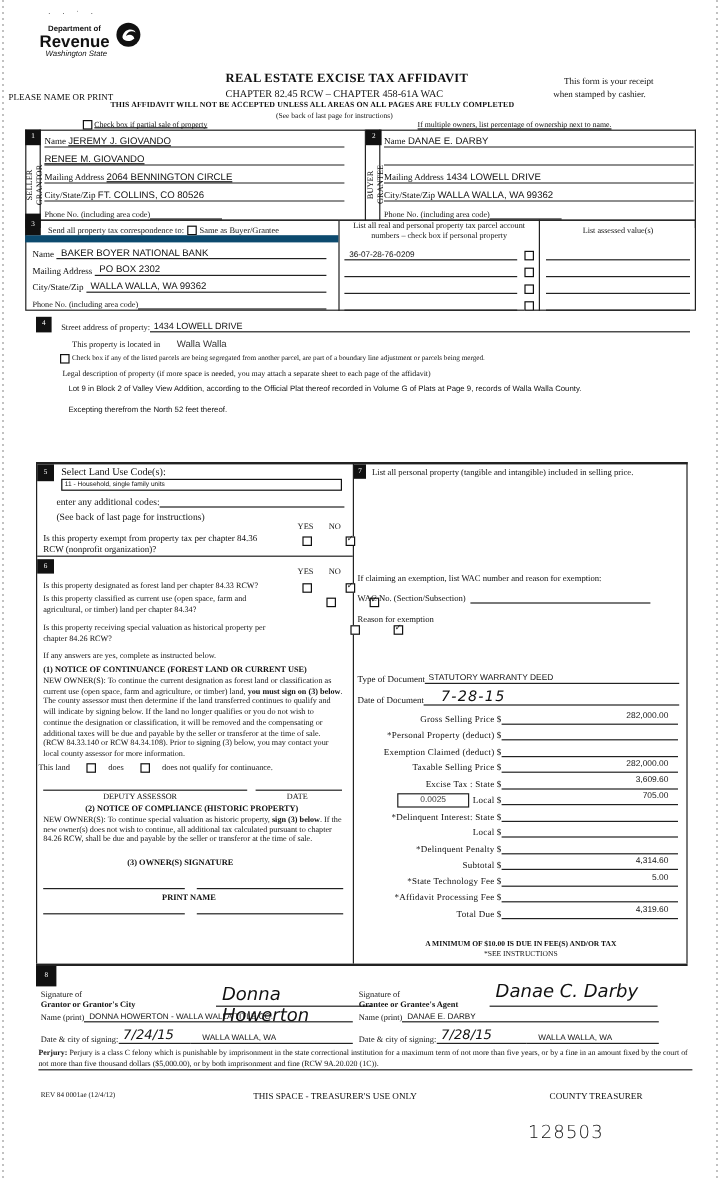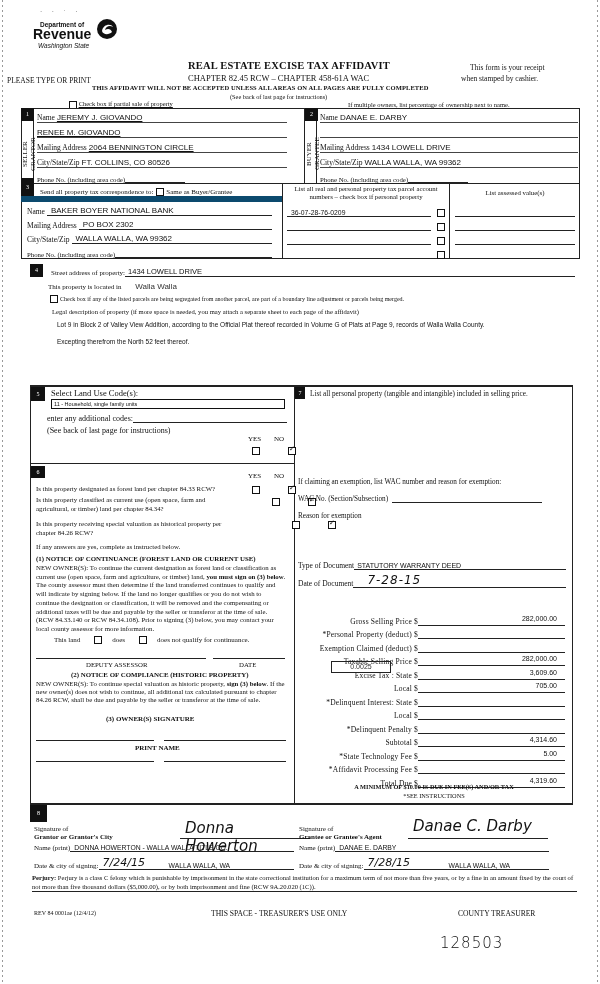--- a/index.html
+++ b/index.html
@@ -31,21 +31,21 @@
   <div class="abs tiny" style="left:12px;top:0;letter-spacing:4px;color:#444">· · ˙ ·</div>
   <div class="abs sans b" style="left:12px;top:13px;font-size:6.5px">Department of</div>
   <div class="abs sans b" style="left:5px;top:19px;font-size:14px;line-height:14px">Revenue</div>
   <div class="abs sans" style="left:10px;top:34px;font-size:6.5px;font-style:italic">Washington State</div>
   <svg class="abs" style="left:68px;top:10px" width="22" height="22" viewBox="0 0 22 22">
     <circle cx="11" cy="11" r="10" fill="#111"></circle>
     <path d="M6 13 C7 6,15 5,17 9 C14 7,10 8,9 12 C12 10,15 11,16 14 C13 17,7 17,6 13Z" fill="#fff"></path>
   </svg>
 </div>
 
-<div class="abs" style="left:7px;top:76px;font-size:7.5px">PLEASE TYPE OR PRINT</div>
+<div class="abs" style="left:7px;top:76px;font-size:7.5px">PLEASE NAME OR PRINT</div>
 <div class="abs b" style="left:188px;top:60px;font-size:10.5px;letter-spacing:.2px">REAL ESTATE EXCISE TAX AFFIDAVIT</div>
 <div class="abs" style="left:188px;top:73px;font-size:8.5px">CHAPTER 82.45 RCW – CHAPTER 458-61A WAC</div>
 <div class="abs" style="left:470px;top:63px;font-size:7.5px">This form is your receipt</div>
 <div class="abs" style="left:461px;top:74px;font-size:7.5px">when stamped by cashier.</div>
 <div class="abs b" style="left:92px;top:84px;font-size:6.5px;letter-spacing:.1px">THIS AFFIDAVIT WILL NOT BE ACCEPTED UNLESS ALL AREAS ON ALL PAGES ARE FULLY COMPLETED</div>
 <div class="abs" style="left:230px;top:93px;font-size:6.3px">(See back of last page for instructions)</div>
 <div class="abs" style="left:69px;top:100px;font-size:6.5px">
   <span class="cb"></span>
   <span style="text-decoration:underline">Check box if partial sale of property</span>
 </div>
@@ -140,21 +140,21 @@
       <div style="height: 14px; border-bottom: 1px solid rgb(34, 34, 34);"><span class="fill"></span></div>
     </div>
 </div>
 
 <div class="abs" style="left:30px;top:263px;width:545px">
   <div style="display:flex;align-items:flex-end;height:14px">
     <span class="num">4</span>
     <span class="lbl" style="margin-left:8px;font-size:7px">Street address of property:</span>
     <span class="fill" style="flex:1;border-bottom:1px solid #222;padding-left:3px;font-size:7.5px">1434 LOWELL DRIVE</span>
   </div>
-  <div style="margin-left:18px;margin-top:5px;font-size:7px">
+  <div style="margin-left:30px;margin-top:5px;font-size:7px">
     <span>This property is located in</span>
     <span class="sans" style="margin-left:12px;font-size:8px;color:#333">Walla Walla</span>
   </div>
   <div style="margin-left:20px;margin-top:4px;font-size:6px;display:flex;align-items:center">
     <span class="cb"></span>
     <span style="margin-left:2px">Check box if any of the listed parcels are being segregated from another parcel, are part of a boundary line adjustment or parcels being merged.</span>
   </div>
   <div style="margin-left:22px;margin-top:5px;font-size:6.6px">Legal description of property (if more space is needed, you may attach a separate sheet to each page of the affidavit)</div>
   <div class="sans" style="margin-left:27px;margin-top:5px;font-size:6.5px;width:480px;line-height:10px">Lot 9 in Block 2 of Valley View Addition, according to the Official Plat thereof recorded in Volume G of Plats at Page 9, records of Walla Walla County.</div>
   <div class="sans" style="margin-left:27px;margin-top:8px;font-size:6.5px">Excepting therefrom the North 52 feet thereof.</div>
@@ -167,20 +167,21 @@
   <span class="num abs" style="left:0;top:0;width:14px;height:14px;line-height:14px">5</span>
   <div class="abs" style="left:20px;top:1px;font-size:8.5px">Select Land Use Code(s):</div>
   <div class="abs sans" style="left:20px;top:12px;width:234px;height:10px;border:1px solid #111;font-size:5.5px;padding-left:2px;line-height:8px">11 - Household, single family units</div>
   <div class="abs" style="left:16px;top:27px;font-size:8px;display:flex;width:240px">
     <span>enter any additional codes:</span>
     <span style="flex:1;border-bottom:1px solid #222"></span>
   </div>
   <div class="abs" style="left:16px;top:39px;font-size:8px">(See back of last page for instructions)</div>
   <div class="abs" style="left:217px;top:48px;font-size:7px">YES</div>
   <div class="abs" style="left:243px;top:48px;font-size:7px">NO</div>
+  <div class="abs" style="left:5px;top:57px;font-size:7.5px;width:190px;line-height:9px">Is this property exempt from property tax per chapter 84.36 RCW (nonprofit organization)?</div>
   <span class="abs cb" style="left:221px;top:59px"></span>
   <span class="abs cb checked" style="left:247px;top:59px"></span>
 </div>
 
 <div class="abs" style="left:31px;top:465px;width:263px;height:337px">
   <span class="num abs" style="left:0;top:1px;width:14px;height:12px;line-height:12px">6</span>
   <div class="abs" style="left:217px;top:7px;font-size:7px">YES</div>
   <div class="abs" style="left:243px;top:7px;font-size:7px">NO</div>
   <div class="abs" style="left:5px;top:20px;font-size:6.8px;width:205px">Is this property designated as forest land per chapter 84.33 RCW?</div>
   <span class="abs cb" style="left:221px;top:20px"></span>
@@ -189,21 +190,21 @@
   <span class="abs cb" style="left:221px;top:32px"></span>
   <span class="abs cb checked" style="left:247px;top:32px"></span>
   <div class="abs" style="left:5px;top:55px;font-size:6.8px;width:200px;line-height:8.5px">Is this property receiving special valuation as historical property per chapter 84.26 RCW?</div>
   <span class="abs cb" style="left:221px;top:55px"></span>
   <span class="abs cb checked" style="left:247px;top:55px"></span>
   <div class="abs" style="left:5px;top:78px;font-size:6.8px">If any answers are yes, complete as instructed below.</div>
   <div class="abs b" style="left:5px;top:90px;font-size:6.9px">(1) NOTICE OF CONTINUANCE  (FOREST LAND OR CURRENT USE)</div>
   <div class="abs" style="left:5px;top:99px;width:250px;font-size:6.8px;line-height:8.7px">
     <span>NEW OWNER(S): To continue the current designation as forest land or classification as current use (open space, farm and agriculture, or timber) land,</span> <b>you must sign on (3) below</b><span>. The county assessor must then determine if the land transferred continues to qualify and will indicate by signing below. If the land no longer qualifies or you do not wish to continue the designation or classification, it will be removed and the compensating or additional taxes will be due and payable by the seller or transferor at the time of sale. (RCW 84.33.140 or RCW 84.34.108). Prior to signing (3) below, you may contact your local county assessor for more information.</span>
   </div>
-  <div class="abs" style="left:23px;top:171px;font-size:7px;display:flex;gap:10px">
+  <div class="abs" style="left:1px;top:171px;font-size:7px;display:flex;gap:10px">
     <span>This land</span>
     <span class="cb" style="margin-left:4px"></span>
     <span>does</span>
     <span class="cb" style="margin-left:4px"></span>
     <span>does not qualify for continuance.</span>
   </div>
   <div class="abs line" style="left:5px;top:193px;width:170px"></div>
   <div class="abs line" style="left:182px;top:193px;width:72px"></div>
   <div class="abs" style="left:55px;top:196px;font-size:6.8px">DEPUTY ASSESSOR</div>
   <div class="abs" style="left:208px;top:196px;font-size:6.8px">DATE</div>
@@ -232,21 +233,21 @@
 
 <div class="abs" style="left:298px;top:556px;width:268px;display:flex;align-items:flex-end;height:14px">
   <span style="font-size:7.5px">Type of Document</span>
   <span class="fill" style="flex:1;border-bottom:1px solid #222;padding-left:3px;font-size:7px">STATUTORY WARRANTY DEED</span>
 </div>
 <div class="abs" style="left:298px;top:571px;width:268px;display:flex;align-items:flex-end;height:17px">
   <span style="font-size:7.5px">Date of Document</span>
   <span class="hand" style="flex:1;border-bottom:1px solid #222;padding-left:14px;font-size:12px;line-height:14px;letter-spacing:1px">7-28-15</span>
 </div>
 
-<div class="abs" id="tax-rows" style="left:300px;top:612px;width:265px">
+<div class="abs" id="tax-rows" style="left:300px;top:590px;width:265px">
     <div class="money-row">
       <span class="ml">Gross Selling Price</span>
       <span class="md">$</span>
       <span class="mv">282,000.00</span>
     </div>
     <div class="money-row">
       <span class="ml">*Personal Property (deduct)</span>
       <span class="md">$</span>
       <span class="mv"></span>
     </div>

